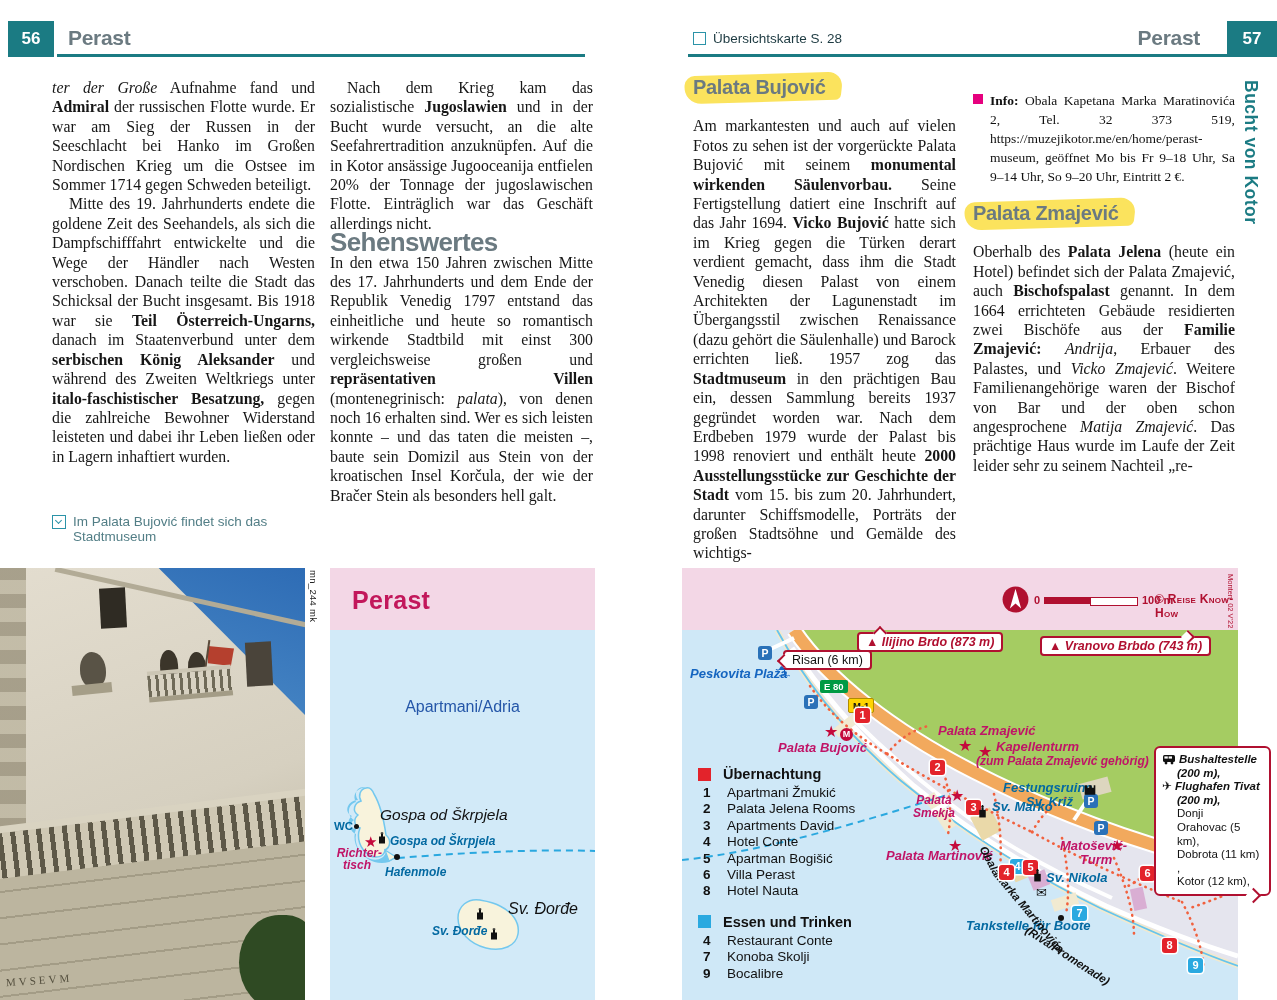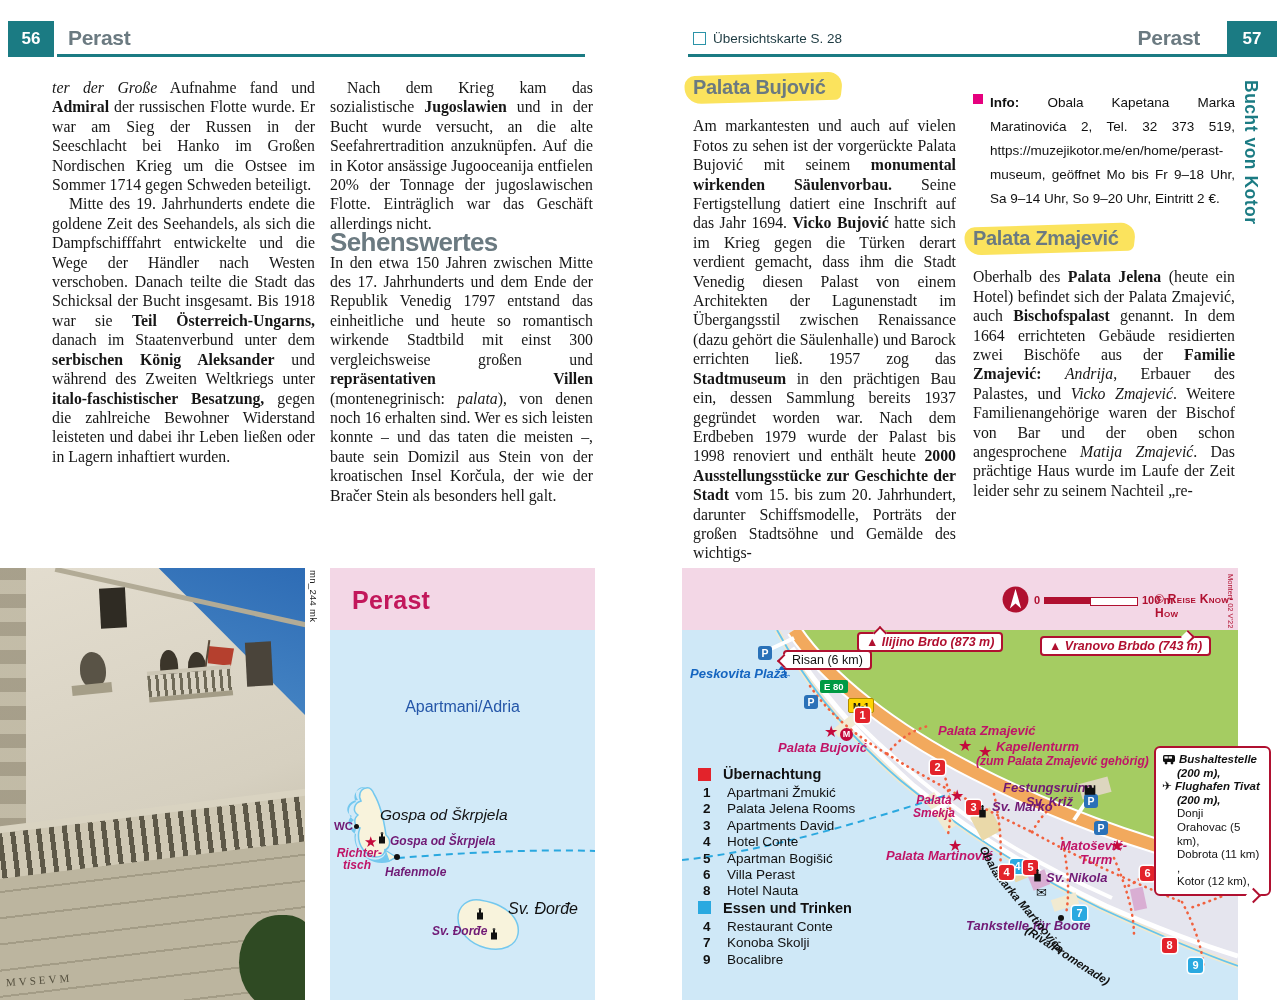--- a/index.html
+++ b/index.html
@@ -21,22 +21,22 @@
   .col p.ind{text-indent:17px;}
   .rt-b{font-weight:bold;}
   .rt-i{font-style:italic;}
   .sechead{font-family:"Liberation Sans",sans-serif;font-weight:bold;font-size:26px;
            color:#6b7a81;letter-spacing:-0.6px;margin:20px 0 12px 0;text-align:left;text-indent:0;}
   .hl{position:relative;display:inline-block;font-family:"Liberation Sans",sans-serif;
       font-weight:bold;font-size:20px;color:#6b7a81;letter-spacing:-0.3px;
       padding:4px 16px 5px 9px;margin:-4px 0 14px -9px;z-index:1;text-indent:0;}
   .hl::before{content:"";position:absolute;inset:0;background:#fbe35d;z-index:-1;
       border-radius:10px 18px 6px 22px;transform:rotate(-1.7deg) skewX(-8deg);}
-  .infobox{display:flex;gap:7px;font-family:Liberation Sans, sans-serif;font-size:13.5px;
-           line-height:24px;text-align:justify;margin:13px 0 18px 0;color:#111;}
+  .infobox{display:flex;gap:7px;font-family:Liberation Serif, serif;font-size:13.5px;
+           line-height:19px;text-align:justify;margin:13px 0 18px 0;color:#111;}
   .infobox .sq{flex:0 0 auto;width:10px;height:10px;background:#e6007e;margin-top:3px;}
   .photocap{position:absolute;display:flex;gap:7px;align-items:flex-start;
             font-size:13.5px;color:#527e86;}
   .capicon{flex:0 0 auto;width:12px;height:12px;border:1.6px solid #2b93a8;position:relative;margin-top:1px;}
   .capicon::after{content:"";position:absolute;left:2.5px;top:1.5px;width:4px;height:4px;
             border-right:1.6px solid #2b93a8;border-bottom:1.6px solid #2b93a8;transform:rotate(45deg);}
   
   .photo{position:absolute;left:0;top:568px;width:305px;height:432px;overflow:hidden;background:#7fb2dd;}
   .ph-sky{position:absolute;inset:0;background:linear-gradient(200deg,#2e6cb5 0%,#4c8cc8 40%,#a6cbe8 100%);}
   .ph-bld{position:absolute;inset:0;background:linear-gradient(160deg,#e3ddcf 0%,#d6d0c0 55%,#b5ae98 100%);
@@ -66,21 +66,21 @@
           border-radius:55% 45% 35% 55%;}
   .ph-hill{position:absolute;right:-6px;bottom:52px;width:40px;height:30px;background:#54703c;border-radius:50%;}
   .ph-engraving{position:absolute;left:6px;top:406px;font-family:"Liberation Serif",serif;
           font-size:11px;letter-spacing:3px;color:#55503f;transform:rotate(-4deg);}
   .photocredit{position:absolute;left:308px;top:570px;writing-mode:vertical-rl;
           font-size:9.5px;color:#222;letter-spacing:0.3px;}
   
   .map{position:absolute;top:568px;height:432px;}
   .mapband{position:absolute;left:0;top:0;width:100%;height:62px;background:#f3d7e6;}
   .maptitle{position:absolute;left:22px;top:18px;font-size:25px;font-weight:bold;color:#c2175b;letter-spacing:0.3px;}
-  .geo{position:absolute;color:#701a75;font-weight:bold;font-style:italic;font-size:13px;white-space:nowrap;}
+  .geo{position:absolute;color:#0369a1;font-weight:bold;font-style:italic;font-size:13px;white-space:nowrap;}
   .geo.sm{font-size:12px;}
   .bgeo{position:absolute;color:#1565c0;font-weight:bold;font-style:italic;font-size:13px;white-space:nowrap;}
   .pal{position:absolute;color:#c01467;font-weight:bold;font-style:italic;font-size:13px;white-space:nowrap;}
   .pal.sm{font-size:12px;}
   .itlbl{position:absolute;color:#111;font-style:italic;font-size:15.5px;white-space:nowrap;}
   .star{position:absolute;color:#c40a3c;font-size:16px;line-height:1;font-style:normal;}
   .dot{position:absolute;width:6px;height:6px;border-radius:50%;background:#111;}
   .mk{position:absolute;width:15px;height:15px;border-radius:3px;color:#fff;font-weight:bold;
       font-size:11px;line-height:15px;text-align:center;box-shadow:0 0 0 1.5px #ffffff;z-index:3;}
   .mk.red{background:#e3232b;}
@@ -165,20 +165,24 @@
   </div>
   <div class="rule" style="left:688px;top:54px;width:539px;"></div>
   <div class="runhead" style="left:1095px;top:26px;width:105px;text-align:right;">Perast</div>
   <div class="pgnum" style="left:1227px;top:21px;width:50px;">57</div>
   <div class="margintab" style="left:1240px;top:80px;">Bucht von Kotor</div>
 
   <div class="col" style="left:52px;">
     <p><span class="rt-i">ter der Große</span><span> Aufnahme fand und </span><span class="rt-b">Admiral</span><span> der russischen Flotte wurde. Er war am Sieg der Russen in der Seeschlacht bei Hanko im Großen Nordischen Krieg um die Ostsee im Sommer 1714 gegen Schweden beteiligt.</span></p>
     <p class="ind"><span>Mitte des 19. Jahrhunderts endete die goldene Zeit des Seehandels, als sich die Dampfschifffahrt entwickelte und die Wege der Händler nach Westen verschoben. Danach teilte die Stadt das Schicksal der Bucht insgesamt. Bis 1918 war sie </span><span class="rt-b">Teil Österreich-Ungarns,</span><span> danach im Staatenverbund unter dem </span><span class="rt-b">serbischen König Aleksander</span><span> und während des Zweiten Weltkriegs unter </span><span class="rt-b">italo-faschistischer Besatzung,</span><span> gegen die zahlreiche Bewohner Widerstand leisteten und dabei ihr Leben ließen oder in Lagern inhaftiert wurden.</span></p>
   </div>
+  <div class="photocap" style="left:52px;top:514px;width:268px;">
+    <span class="capicon"></span>
+    <span>Im Palata Bujović findet sich das Stadtmuseum</span>
+  </div>
 
   <div class="col" style="left:330px;">
     <p class="ind"><span>Nach dem Krieg kam das sozialistische </span><span class="rt-b">Jugoslawien</span><span> und in der Bucht wurde versucht, an die alte Seefahrertradition anzuknüpfen. Auf die in Kotor ansässige Jugooceanija entfielen 20% der Tonnage der jugoslawischen Flotte. Einträglich war das Geschäft allerdings nicht.</span></p>
     <p class="sechead">Sehenswertes</p>
     <p><span>In den etwa 150 Jahren zwischen Mitte des 17. Jahrhunderts und dem Ende der Republik Venedig 1797 entstand das einheitliche und heute so romantisch wirkende Stadtbild mit einst 300 vergleichsweise großen und </span><span class="rt-b">repräsentativen Villen</span><span> (montenegrinisch: </span><span class="rt-i">palata</span><span>), von denen noch 16 erhalten sind. Wer es sich leisten konnte – und das taten die meisten –, baute sein Domizil aus Stein von der kroatischen Insel Korčula, der wie der Bračer Stein als besonders hell galt.</span></p>
   </div>
 
   <div class="col" style="left:693px;">
     <span class="hl">Palata Bujović</span>
     <p><span>Am markantesten und auch auf vielen Fotos zu sehen ist der vorgerückte Palata Bujović mit seinem </span><span class="rt-b">monumental wirkenden Säulenvorbau.</span><span> Seine Fertigstellung datiert eine Inschrift auf das Jahr 1694. </span><span class="rt-b">Vicko Bujović</span><span> hatte sich im Krieg gegen die Türken derart verdient gemacht, dass ihm die Stadt Venedig diesen Palast von einem Architekten der Lagunenstadt im Übergangsstil zwischen Renaissance (dazu gehört die Säulenhalle) und Barock errichten ließ. 1957 zog das </span><span class="rt-b">Stadtmuseum</span><span> in den prächtigen Bau ein, dessen Sammlung bereits 1937 gegründet worden war. Nach dem Erdbeben 1979 wurde der Palast bis 1998 renoviert und enthält heute </span><span class="rt-b">2000 Ausstellungsstücke zur Geschichte der Stadt</span><span> vom 15. bis zum 20. Jahrhundert, darunter Schiffsmodelle, Porträts der großen Stadtsöhne und Gemälde des wichtigs-</span></p>
@@ -397,21 +401,21 @@
           <span>Apartman Bogišić</span>
         </div>
       <div class="legrow">
           <span class="n">6</span>
           <span>Villa Perast</span>
         </div>
       <div class="legrow">
           <span class="n">8</span>
           <span>Hotel Nauta</span>
         </div>
-      <div class="legtitle" style="">
+      <div class="legtitle" style="margin-top:14px;">
         <span class="lsq" style="background:#2aa9e0;"></span>
         <span>Essen und Trinken</span>
       </div>
       <div class="legrow">
           <span class="n">4</span>
           <span>Restaurant Conte</span>
         </div>
       <div class="legrow">
           <span class="n">7</span>
           <span>Konoba Skolji</span>

